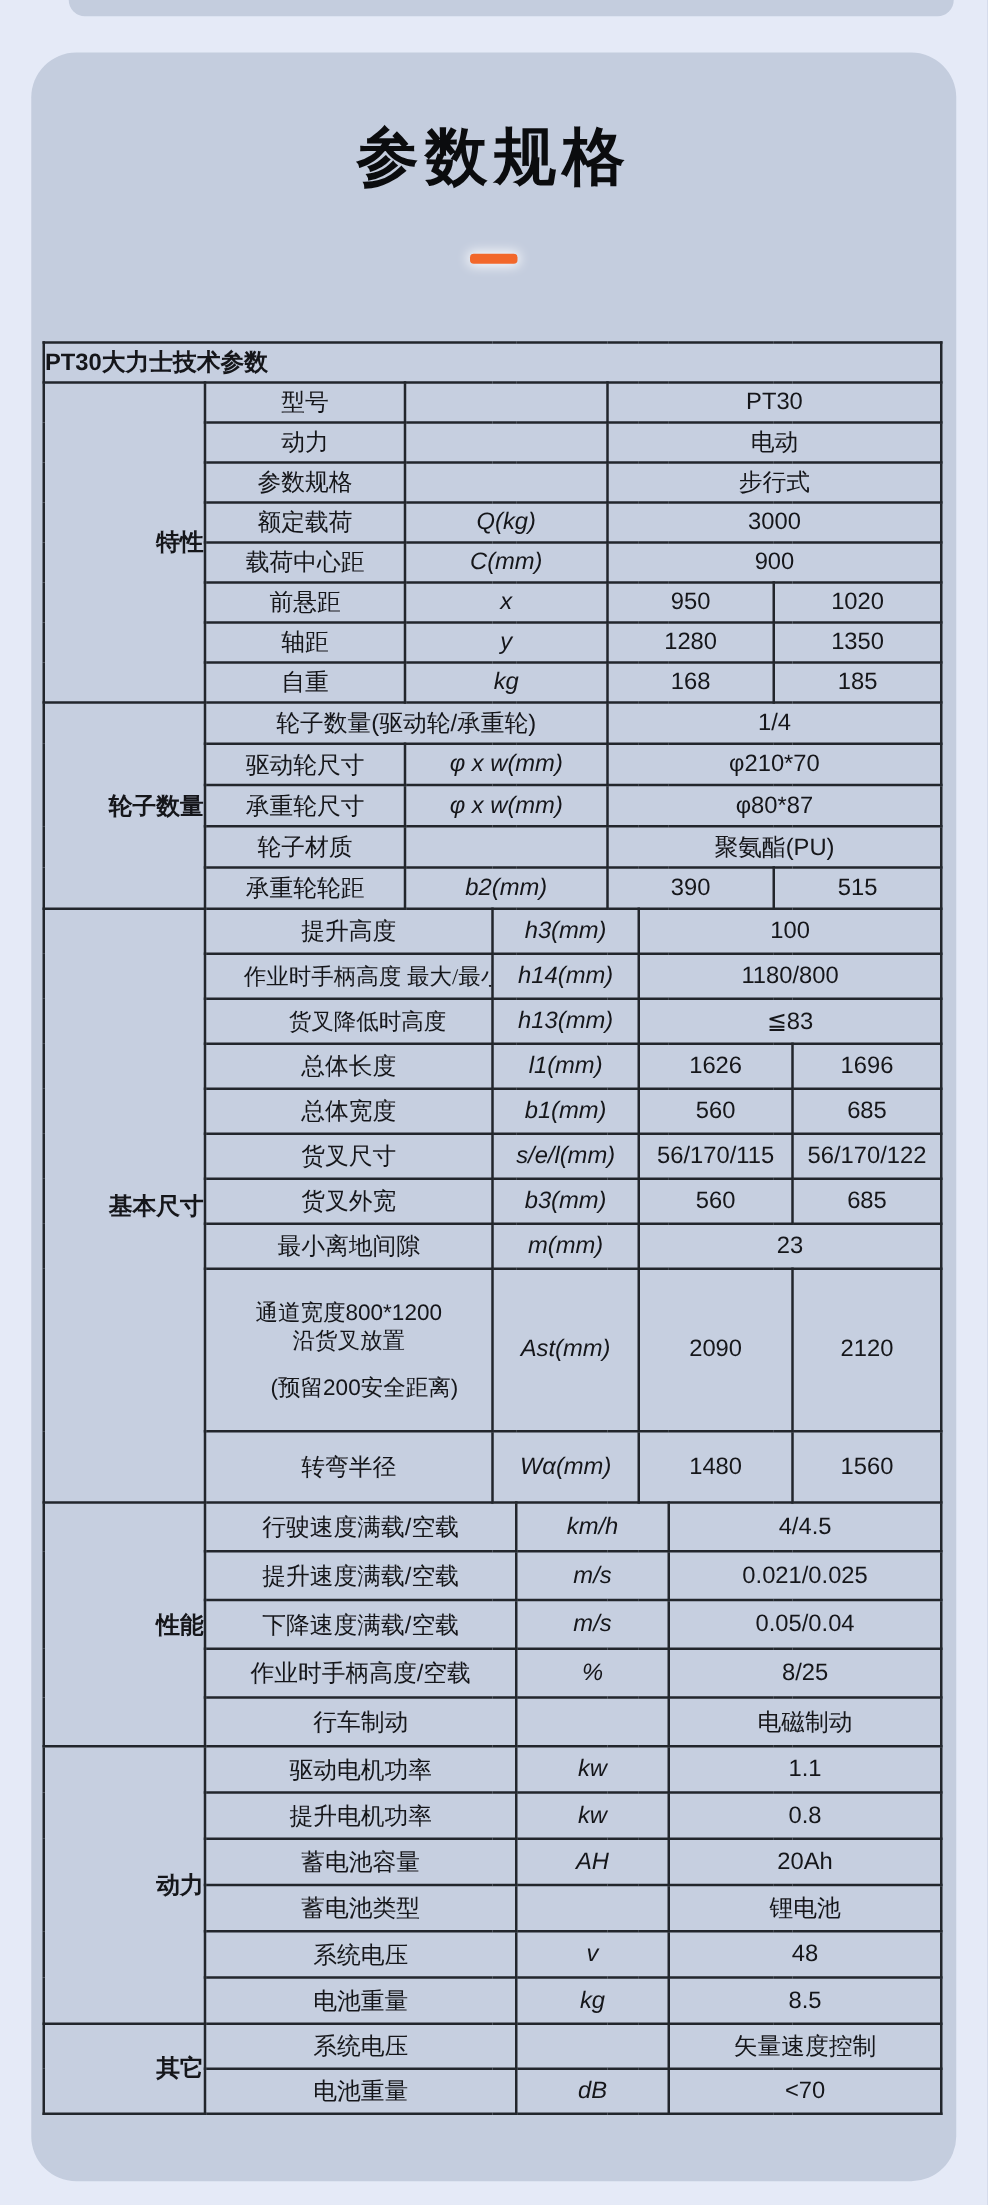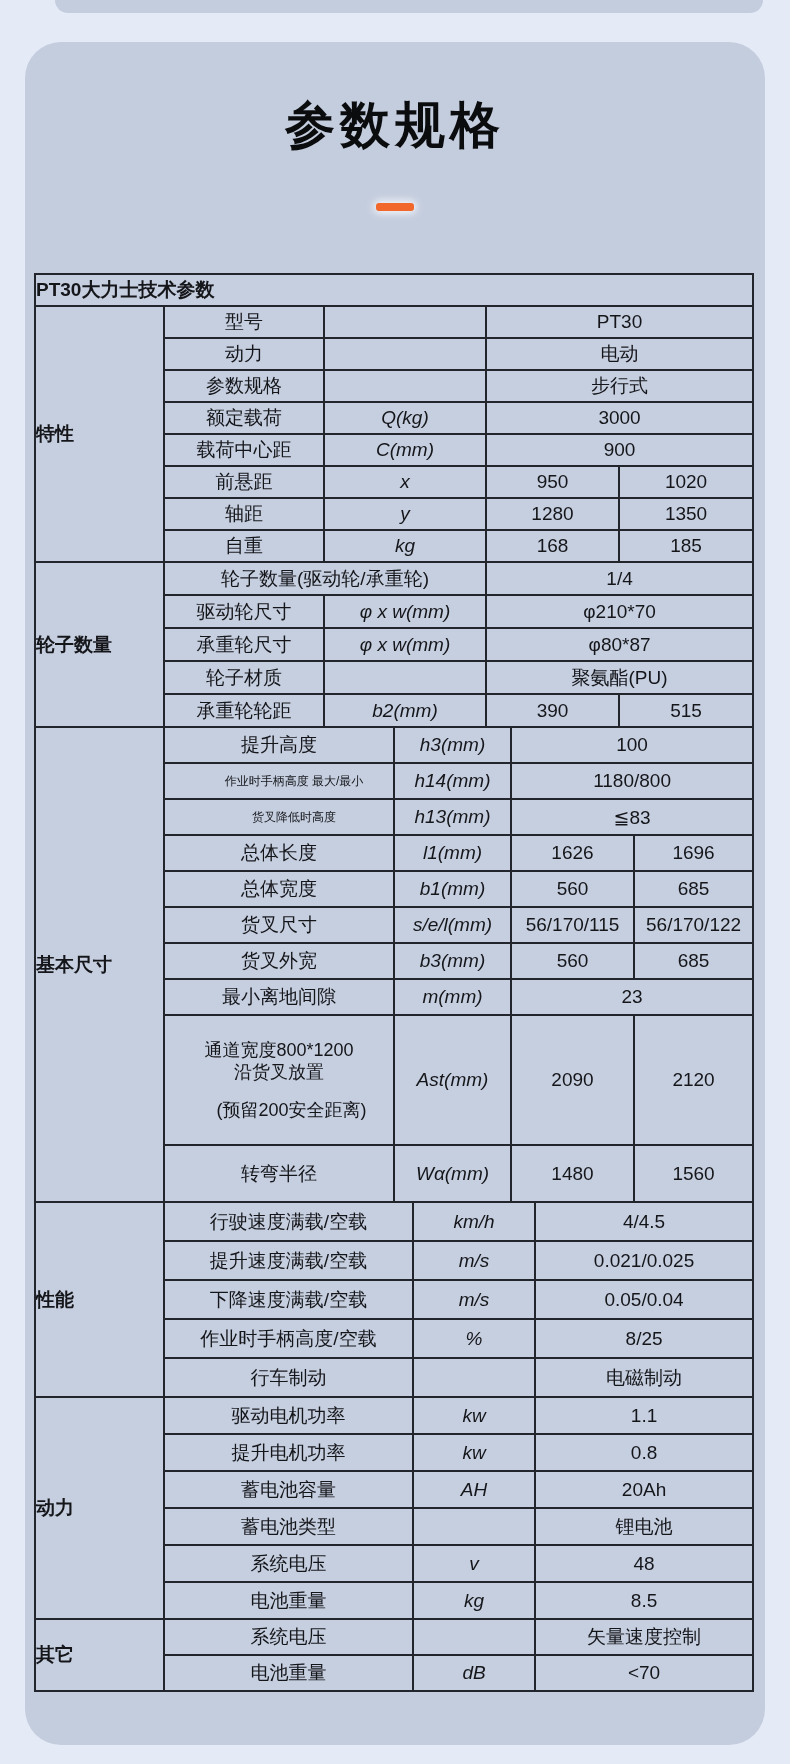--- a/index.html
+++ b/index.html
@@ -41,25 +41,25 @@
   table.spec td{
     border:2px solid #22262c;
     font-size:19px;
     padding:0;
     vertical-align:middle;
     overflow:hidden;
     white-space:nowrap;
   }
   td.hdr{ text-align:left;padding-left:38px;font-weight:600; }
   tr.hdr-row{height:32px;}
-  td.grp{ text-align:left;font-weight:600; }
+  td.grp{ text-align:right;font-weight:600; }
   td.nm{ text-align:center;padding-left:34px; }
   td.sym{ text-align:center;font-style:italic; }
   td.val{ text-align:center; }
-  td.nm.small{ font-size:12px;padding-left:30px; }
+  td.nm.small{ font-size:18px;padding-left:30px;font-family:Liberation Serif, serif; }
   td.nm.multi{ white-space:normal;font-size:18px;line-height:22px;border-radius:15px; }
   td.nm.multi .ln3{ margin-top:16px;margin-left:25px; }
   tr.s0{height:32px;} tr.s1{height:33px;} tr.s2{height:36px;}
   tr.s3{height:39px;} tr.s4{height:37px;} tr.s5{height:36px;}
   tr.row-tall{height:130px !important;}
   tr.row-turn{height:57px !important;}
 </style>
 </head>
 <body>
 

